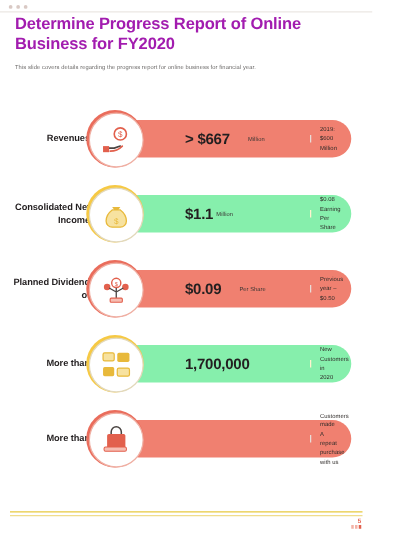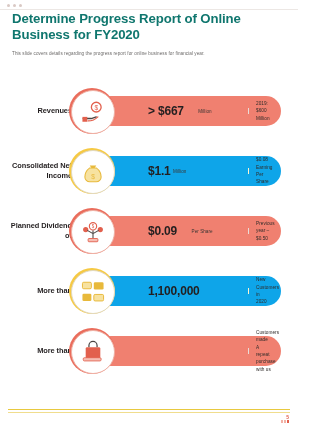--- a/index.html
+++ b/index.html
@@ -41,21 +41,21 @@
   
   .header {
     position: absolute;
     top: 11px;
     left: 12px;
     right: 12px;
   }
   .page-title {
     font-size: 13.2px;
     font-weight: bold;
-    color: #0f766e;
+    color: #a21caf;
     line-height: 1.24;
     letter-spacing: -0.1px;
     margin: 0;
   }
   .page-subtitle {
     margin: 7px 0 0 0;
     font-size: 4.6px;
     color: #6c6a69;
     letter-spacing: 0.08px;
     line-height: 1.3;
@@ -95,21 +95,21 @@
     position: absolute;
     left: 96px;
     right: 17px;
     top: 8px;
     height: 30px;
     border-radius: 15px;
     display: flex;
     align-items: center;
   }
   .bar.red   { background: #f08070; gap: 12px; }
-  .bar.amber { background: #0ea5e9; }
+  .bar.amber { background: #86efac; }
 
   .bar-value {
     margin-left: 52px;
     font-size: 12px;
     font-weight: bold;
     color: #231f20;
     white-space: nowrap;
     letter-spacing: -0.2px;
   }
   .bar-unit {
@@ -275,21 +275,21 @@
         <circle cx="25" cy="13" r="3.2" fill="#e2604d"></circle>
         <path d="M16 14v10M16 18l-7-4M16 18l7-4" fill="none" stroke="#4a4442" stroke-width="1.3"></path>
         <rect x="10" y="24" width="12" height="4" rx="1" fill="#f6bdb2" stroke="#e2604d" stroke-width="1.1"></rect>
       </svg>
         </span>
      </div>
     </div>
     <div class="row">
       <div class="row-label">More than</div>
      <div class="bar amber">
-       <span class="bar-value">1,100,000</span>
+       <span class="bar-value">1,700,000</span>
        <span class="bar-unit"></span>
        <span class="bar-divider"></span>
        <span class="bar-note">New Customers in 2020</span>
      </div>
      <div class="medallion amber">
        <span class="ring-accent"></span>
        <span class="disc">
           <svg class="glyph" viewBox="0 0 32 32">
         <rect x="3" y="4" width="11" height="8" rx="1.6" fill="#f7e2a0" stroke="#e8b93b" stroke-width="1.2"></rect>
         <rect x="17" y="4" width="12" height="9" rx="1.6" fill="#e8b93b"></rect>

